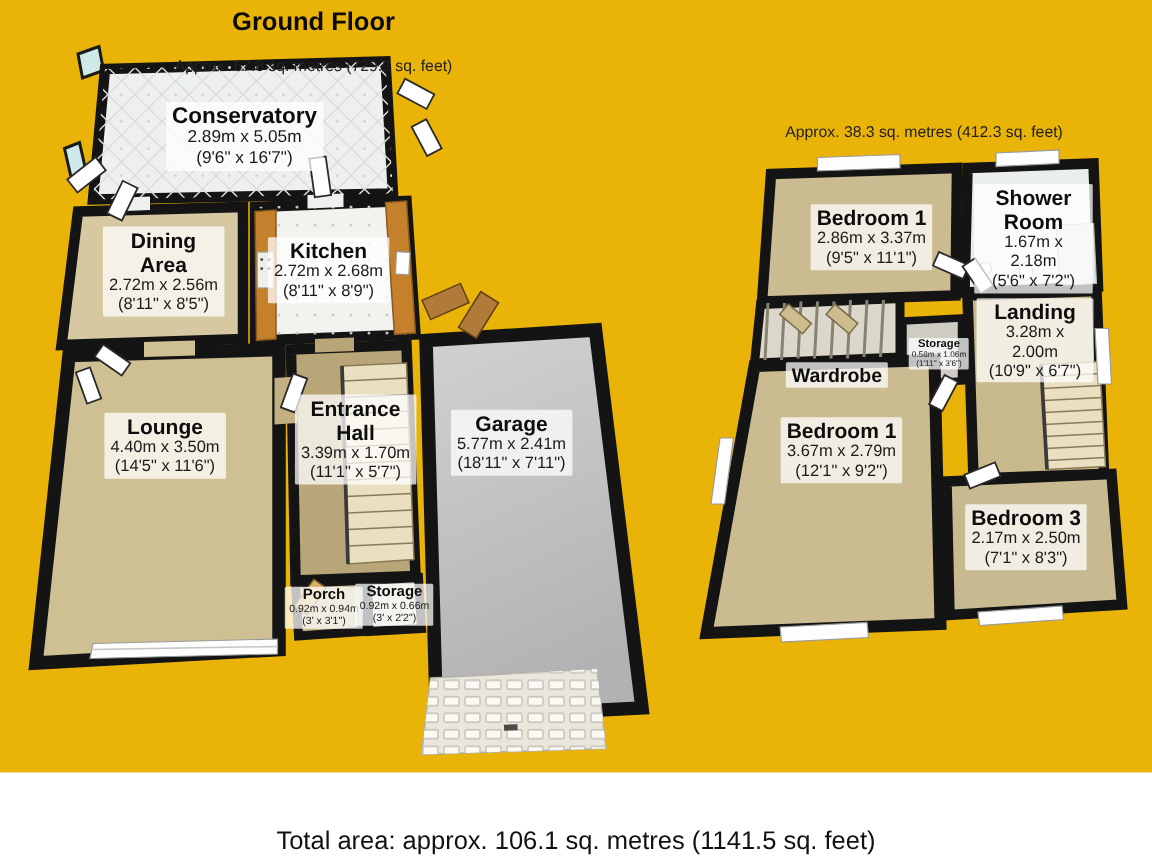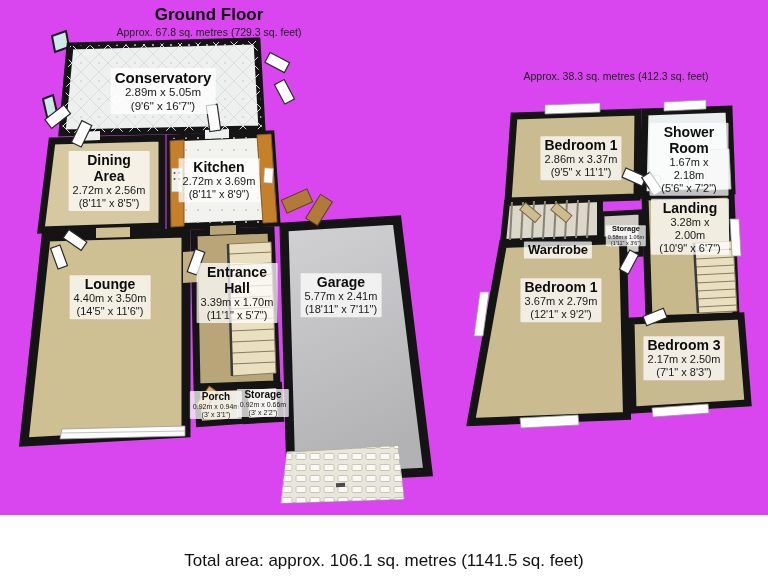--- a/index.html
+++ b/index.html
@@ -1,21 +1,21 @@
 <!DOCTYPE html>
 <html><head>
 <meta charset="utf-8">
 <style>
   html,body{margin:0;padding:0;background:#ffffff;}
   body{width:768px;height:576px;overflow:hidden;font-family:"Liberation Sans",sans-serif;}
-  .stage{position:relative;width:768px;height:515px;background:#d946ef;}
+  .stage{position:relative;width:768px;height:515px;background:#eab308;}
   svg.plan{position:absolute;left:0;top:0;}
   .floor-title{position:absolute;transform:translateX(-50%);text-align:center;white-space:nowrap;}
   .floor-title .t{font-size:17px;font-weight:bold;color:#0a0a0a;}
-  .floor-title .s{font-size:10.5px;color:#222;margin-top:1px;}
+  .floor-title .s{font-size:10.5px;color:#222;margin-top:13px;}
   .rlabel{position:absolute;transform:translate(-50%,-50%);text-align:center;
           background:rgba(255,255,255,0.74);padding:1px 4px;line-height:1.16;border-radius:1px;}
   .rlabel .rname{font-weight:bold;font-size:14px;color:#0d0d0d;}
   .rlabel .rdim{font-size:11px;color:#1a1a1a;}
   .rlabel.lg .rname{font-size:15px;}
   .rlabel.lg .rdim{font-size:11.5px;}
   .rlabel.sm{padding:0 3px;}
   .rlabel.sm .rname{font-size:10px;}
   .rlabel.sm .rdim{font-size:7px;}
   .rlabel.xs{padding:0 2px;}
@@ -191,21 +191,21 @@
     <div class="rdim">2.89m x 5.05m</div>
     <div class="rdim">(9'6" x 16'7")</div>
   </div>
   <div class="rlabel wrap" style="left:109px;top:181px;">
     <div class="rname">Dining Area</div>
     <div class="rdim">2.72m x 2.56m</div>
     <div class="rdim">(8'11" x 8'5")</div>
   </div>
   <div class="rlabel" style="left:219px;top:180px;">
     <div class="rname">Kitchen</div>
-    <div class="rdim">2.72m x 3.69m</div>
+    <div class="rdim">2.72m x 2.68m</div>
     <div class="rdim">(8'11" x 8'9")</div>
   </div>
   <div class="rlabel" style="left:110px;top:297px;">
     <div class="rname">Lounge</div>
     <div class="rdim">4.40m x 3.50m</div>
     <div class="rdim">(14'5" x 11'6")</div>
   </div>
   <div class="rlabel wrap" style="left:237px;top:293px;">
     <div class="rname">Entrance Hall</div>
     <div class="rdim">3.39m x 1.70m</div>

